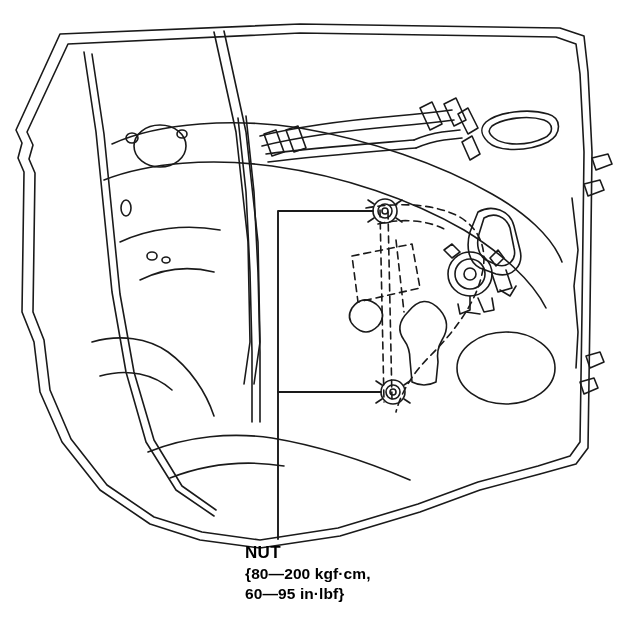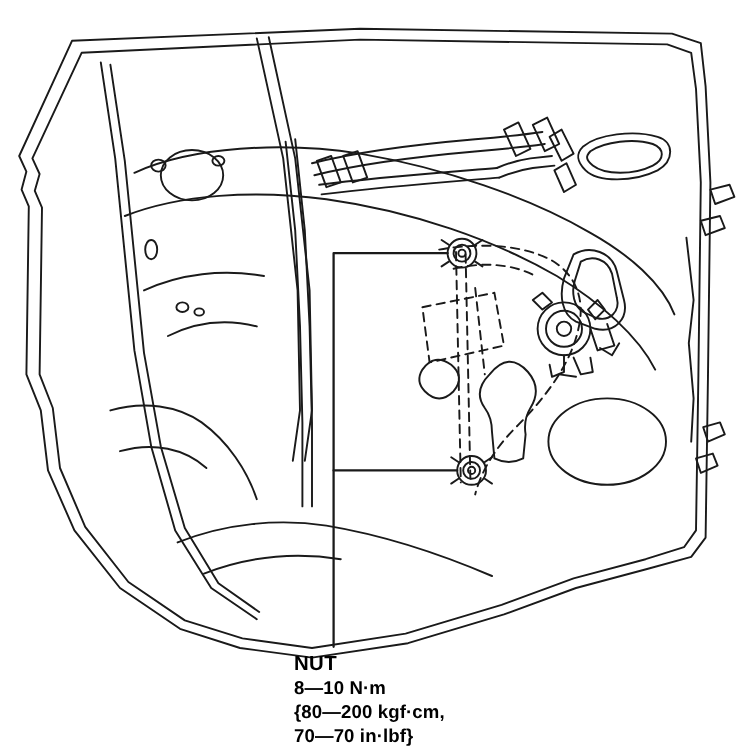--- a/index.html
+++ b/index.html
@@ -180,18 +180,17 @@
       <g stroke-width="1.9">
         <path d="M373,199 L278,199 L278,527"></path>
         <path d="M381,380 L278,380"></path>
       </g>
 
     </g>
   </svg>
 
   <div class="callout-text">
     <div class="callout-title">NUT</div>
-    <div class="callout-line">8—10 N·m</div>
     <div class="callout-line">{80—200 kgf·cm,</div>
-    <div class="callout-line">70—70 in·lbf}</div>
+    <div class="callout-line">60—95 in·lbf}</div>
   </div>
 
 </div>
 
 </body></html>

